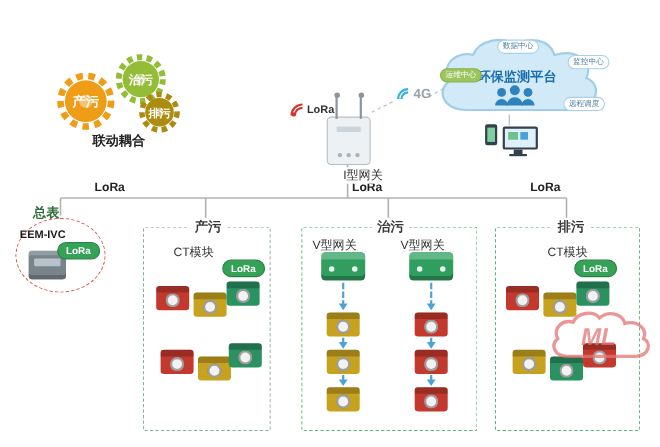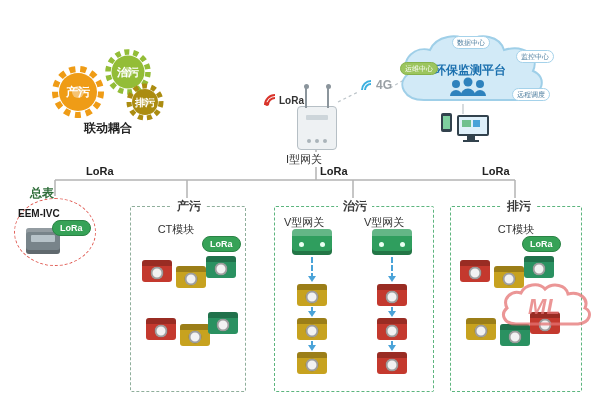--- a/index.html
+++ b/index.html
@@ -31,21 +31,21 @@
   .small-cloud{position:absolute;font-size:7px;color:#4a7b9d;background:#fff;border:1px solid #a5d2ea;
                border-radius:7px;padding:1px 4px;line-height:9px;z-index:4;white-space:nowrap;}
   .small-cloud.green{background:#9cc55e;color:#fff;border-color:#86b14b;}
   .gw-dev{position:absolute;left:297px;top:106px;width:38px;height:42px;background:#eef1f3;
           border:1px solid #b6bfc5;border-radius:4px;z-index:3;}
   .gw-dev::after{content:"";position:absolute;left:9px;bottom:6px;width:4px;height:4px;border-radius:50%;
                  background:#aab4ba;box-shadow:8px 0 0 #aab4ba,16px 0 0 #aab4ba;}
   .gw-dev::before{content:"";position:absolute;left:8px;top:8px;width:22px;height:5px;background:#cdd5da;border-radius:1px;}
   .ant{position:absolute;width:2px;height:20px;background:#8b959c;top:-19px;}
   .ant::before{content:"";position:absolute;top:-4px;left:-1.5px;width:5px;height:5px;border-radius:50%;background:#8b959c;}
-  .gw-label{position:absolute;left:286px;top:152px;width:62px;text-align:left;font-size:11px;color:#333;
+  .gw-label{position:absolute;left:286px;top:152px;width:62px;text-align:right;font-size:11px;color:#333;
             background:#fff;z-index:4;}
   .meter-ellipse{position:absolute;left:14px;top:198px;width:80px;height:66px;border:1.6px dashed #e05a52;
                  border-radius:50%;z-index:2;}
   .meter-dev{position:absolute;left:26px;top:228px;width:34px;height:26px;background:#78848a;border-radius:3px;z-index:3;
              box-shadow:inset 0 4px 0 rgba(255,255,255,.2), inset 0 -4px 0 rgba(0,0,0,.2);}
   .meter-dev::after{content:"";position:absolute;left:5px;top:7px;width:24px;height:7px;background:#b7c3c9;border-radius:1px;}
   .meter-model{position:absolute;left:18px;top:208px;width:72px;text-align:left;font-size:10px;font-weight:bold;color:#1a1a1a;z-index:4;}
   .meter-cap{position:absolute;left:30px;top:185px;font-size:12px;font-weight:600;color:#2f6d3a;z-index:4;font-family:Liberation Mono, monospace;}
   .module-label{position:absolute;font-size:11px;color:#333;text-align:center;z-index:4;}
   .phone{position:absolute;left:441px;top:113px;width:11px;height:19px;background:#32424d;border-radius:2px;z-index:4;}

